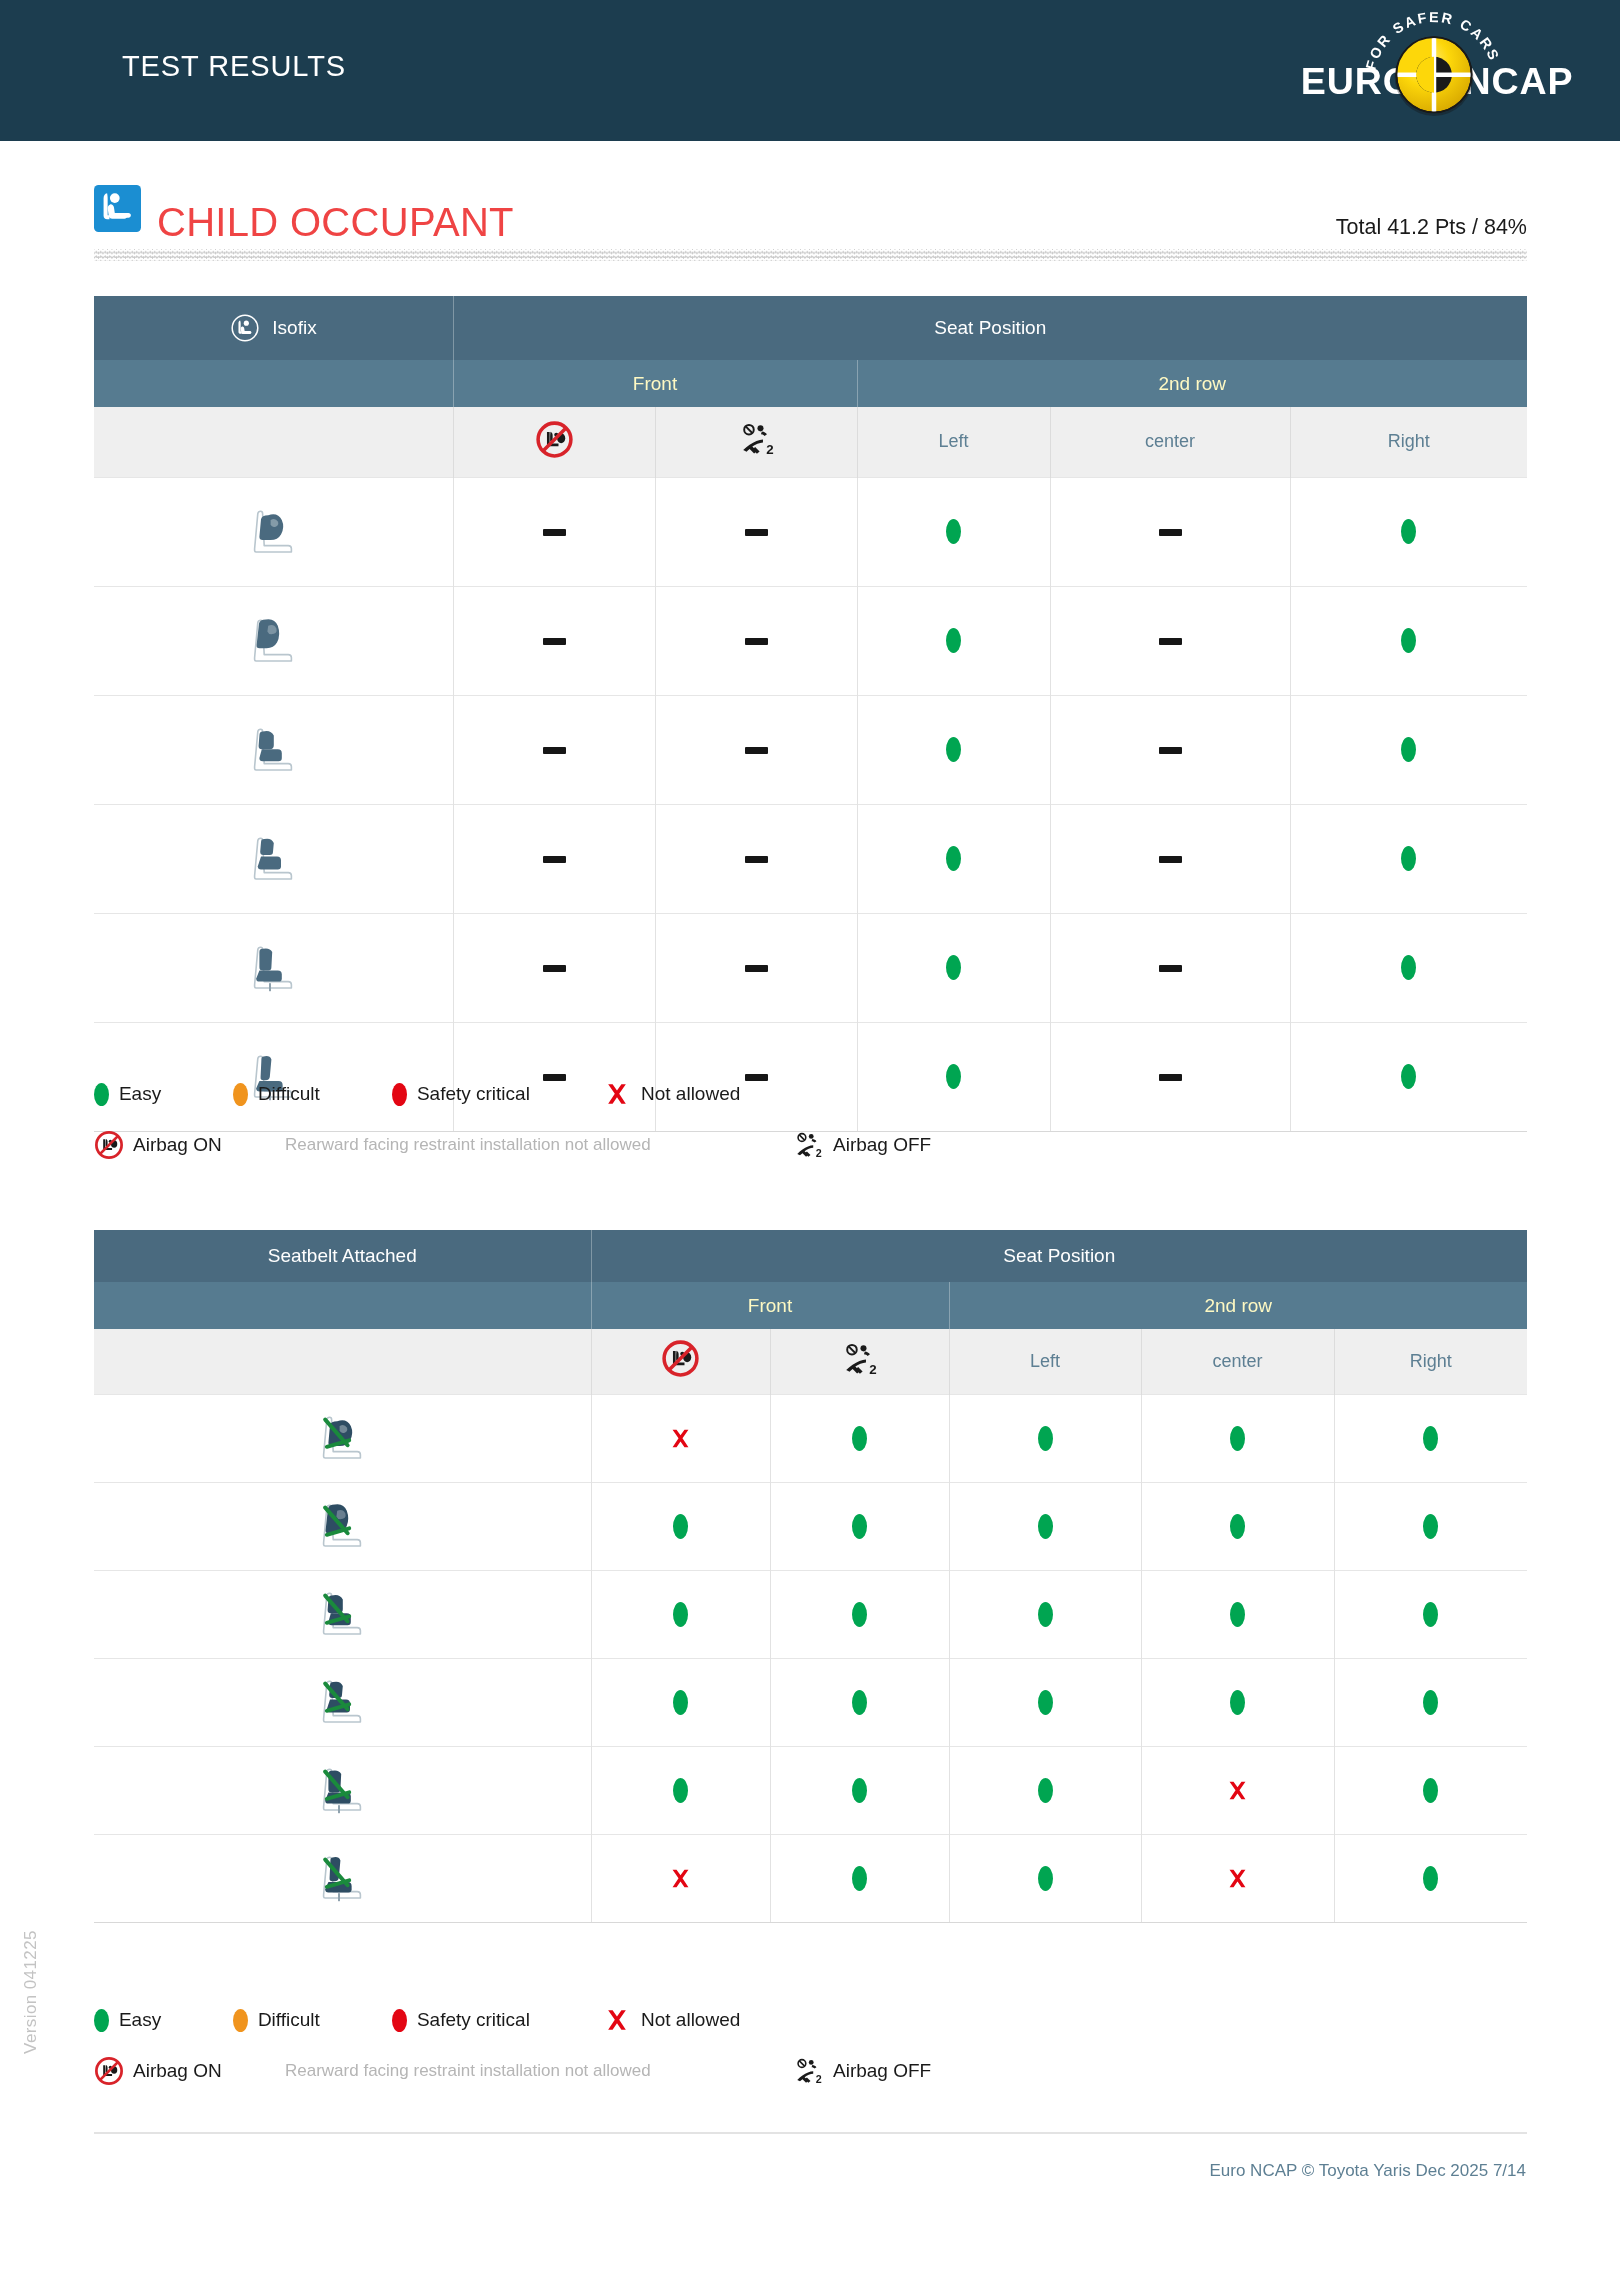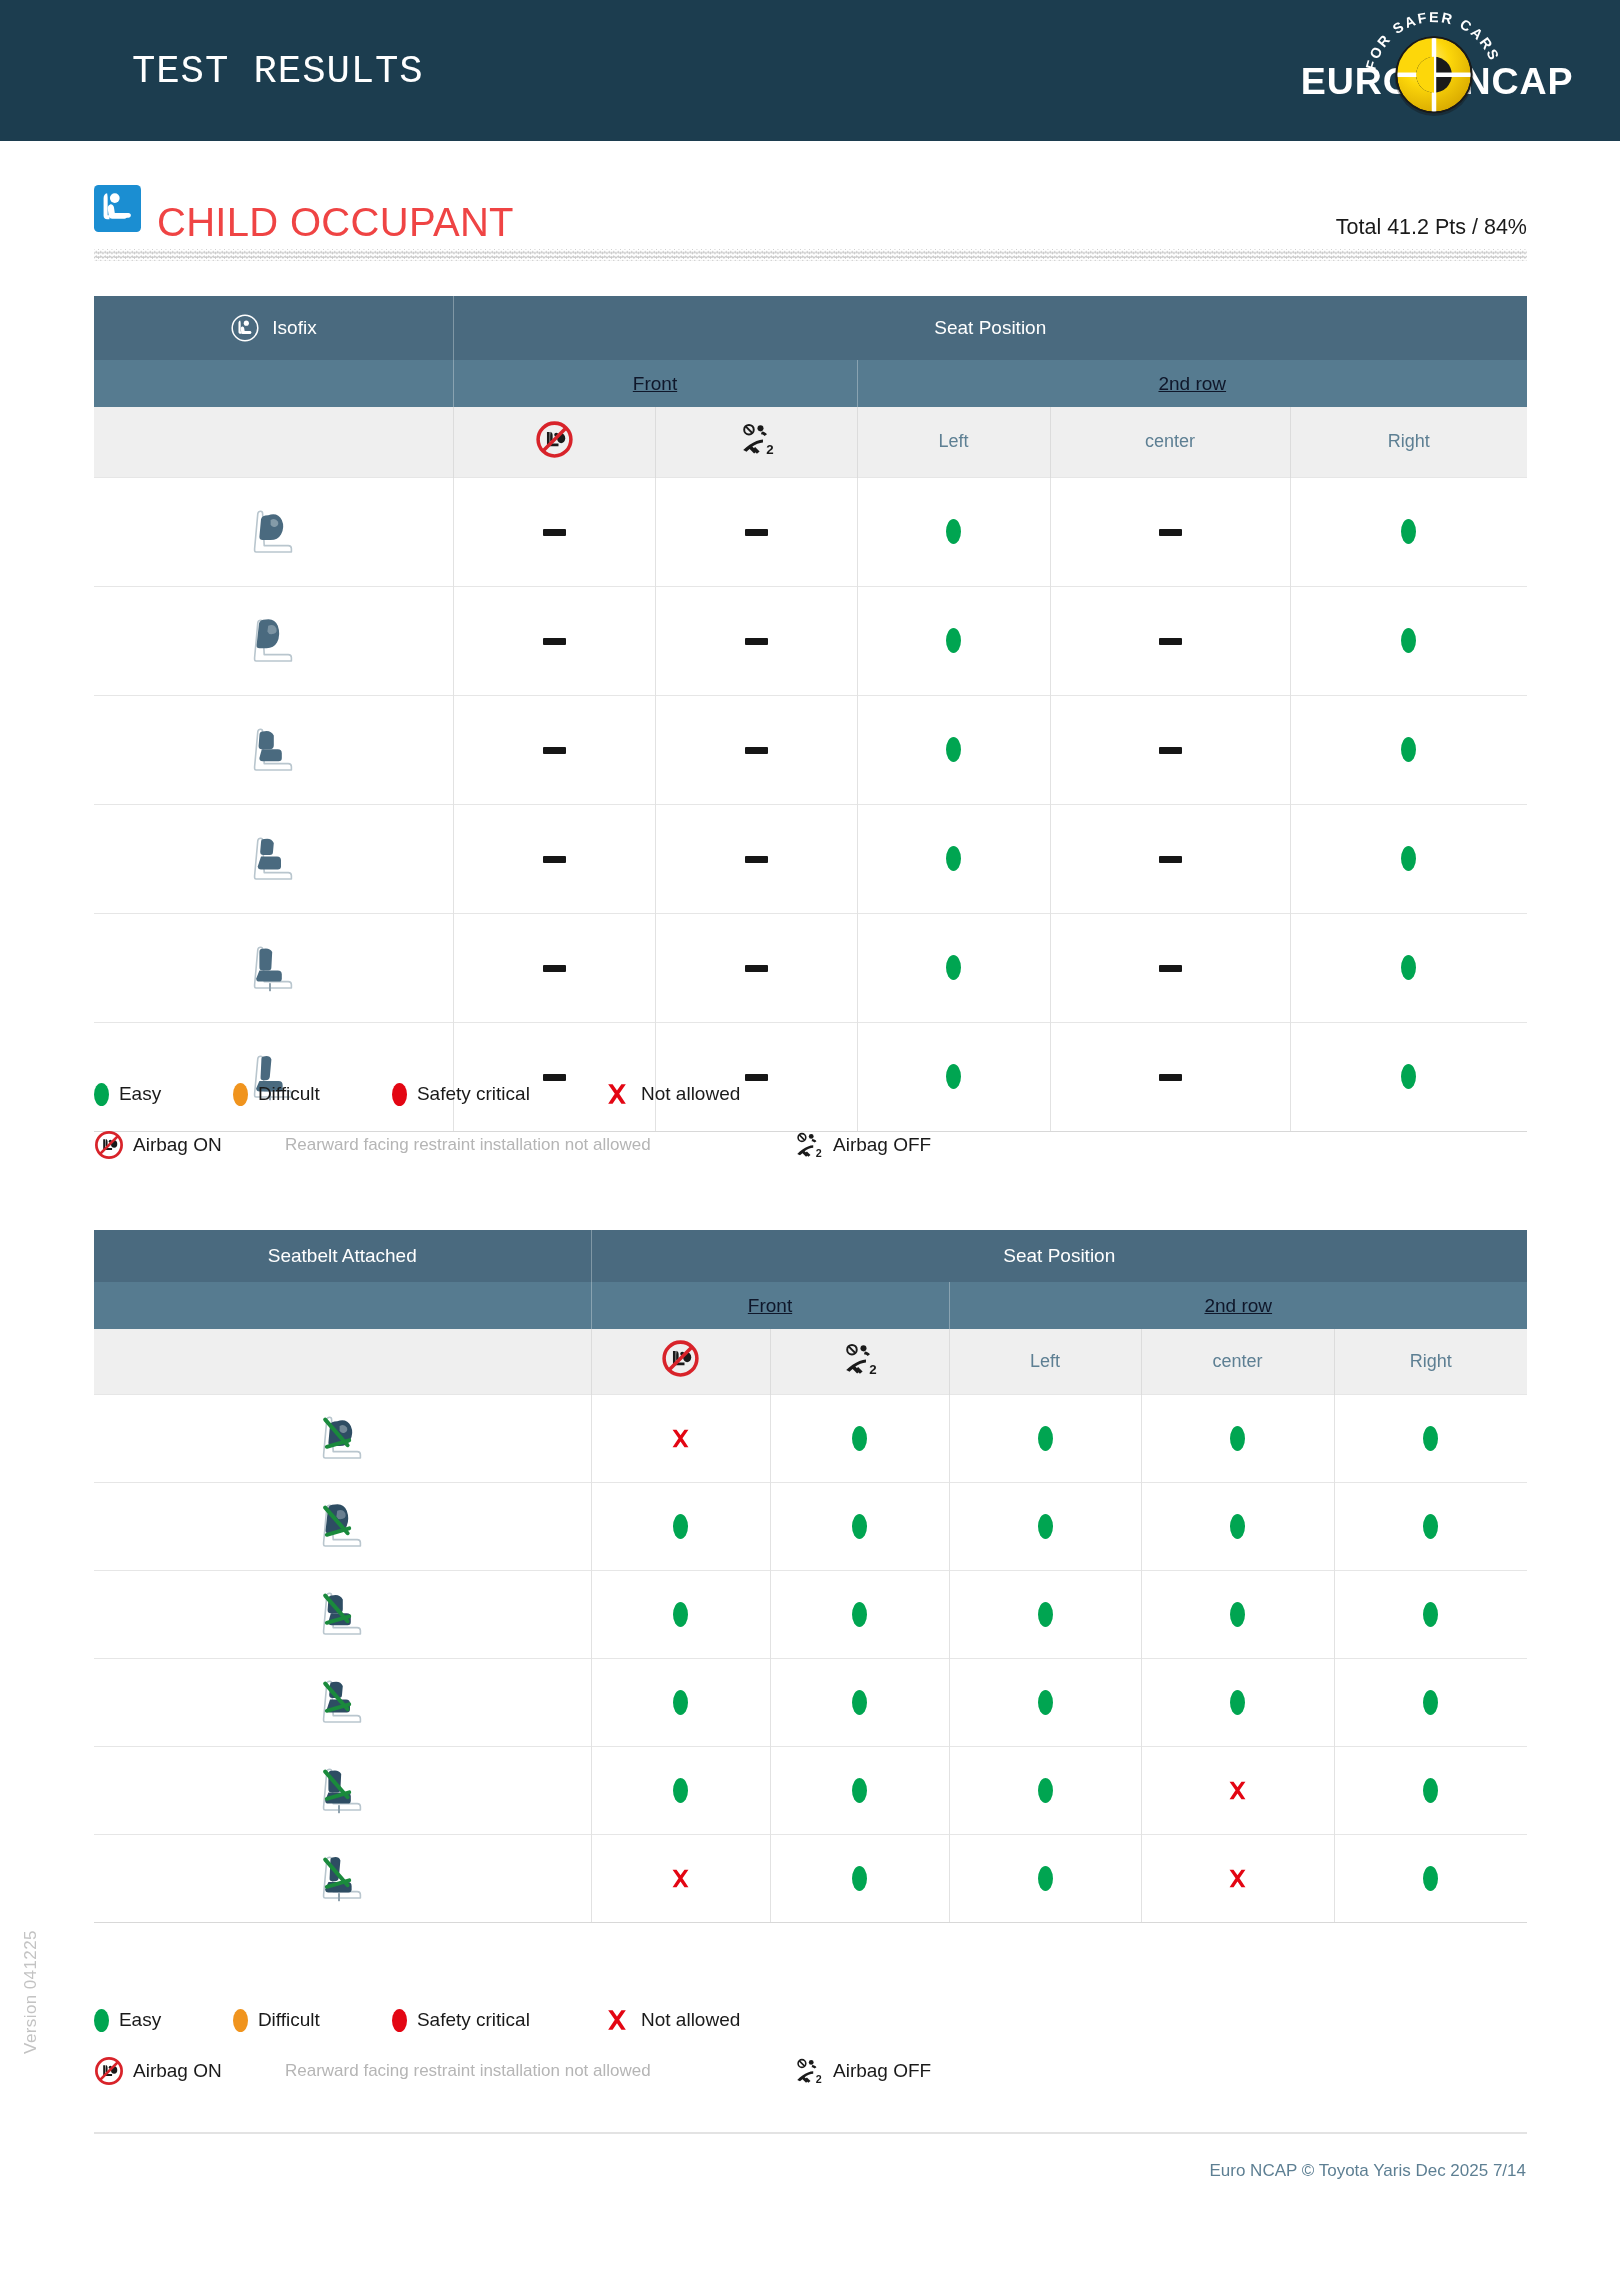--- a/index.html
+++ b/index.html
@@ -10,22 +10,22 @@
     -webkit-font-smoothing: antialiased;
   }
   .page { position: relative; width: 1620px; height: 2293px; overflow: hidden; }
 
   
   .topbar {
     position: absolute; left: 0; top: 0; width: 1620px; height: 141px;
     background: #1c3d4f;
   }
   .topbar-title {
-    position: absolute; left: 132px; top: 50px;
-    font-size: 39px; letter-spacing: 0.9px; color: #ffffff; font-weight: 400; font-family: Liberation Mono, monospace;
+    position: absolute; left: 122px; top: 50px;
+    font-size: 29px; letter-spacing: 0.9px; color: #ffffff; font-weight: 400;
   }
   .logo-wrap { position: absolute; right: 47px; top: 5.4px; width: 278px; height: 127px; }
   .logo-svg { display:block; width: 278px; height: 127px; }
 
   
   .section-head {
     position: absolute; left: 94px; top: 185px; width: 1433px; height: 50px;
   }
   .co-icon { position: absolute; left: 0; top: 0; width: 47px; height: 47px; }
   .section-title {
@@ -44,21 +44,21 @@
       radial-gradient(#c7c7c7 32%, transparent 34%);
     background-size: 4.5px 4.5px, 4.5px 4.5px;
     background-position: 0 0.9px, 2.2px 6.3px;
     opacity: .95;
   }
 
   
   .tbl { position: absolute; border-collapse: collapse; table-layout: fixed; }
   .tbl td, .tbl th { padding: 0; margin: 0; }
   .hdr-dark  { background: #4a6a7f; color: #ffffff; }
-  .hdr-mid   { background: #567b90; color: #0f172a; text-decoration: underline; }
+  .hdr-mid   { background: #567b90; color: #fef9c3; }
   .hdr-light { background: #efefef; color: #5d7f93; }
   .hdr-dark, .hdr-mid {
     font-weight: 400; font-size: 19px; text-align: center; vertical-align: middle;
   }
   .hdr-light { font-weight: 400; font-size: 18px; text-align: center; vertical-align: middle; }
   .sepline { border-left: 0.9px solid rgba(255,255,255,.30); }
   .sepline-l { border-left: 0.9px solid #dcdcdc; }
   .body-cell {
     background: #ffffff; text-align: center; vertical-align: middle;
     border-top: 0.9px solid #e6e6e6; border-left: 0.9px solid #e2e2e2;

